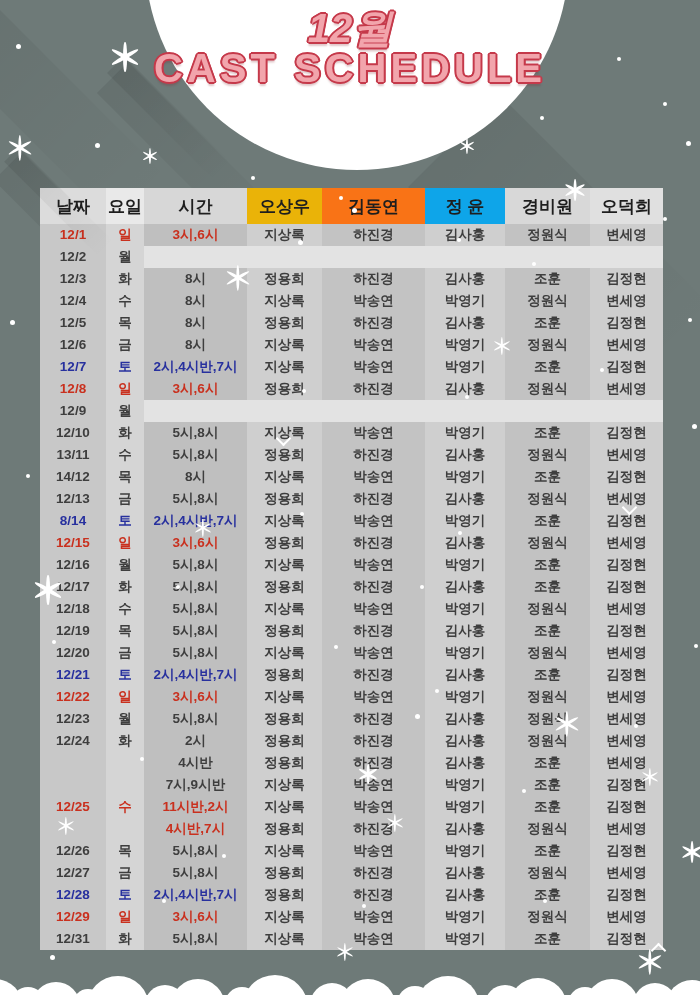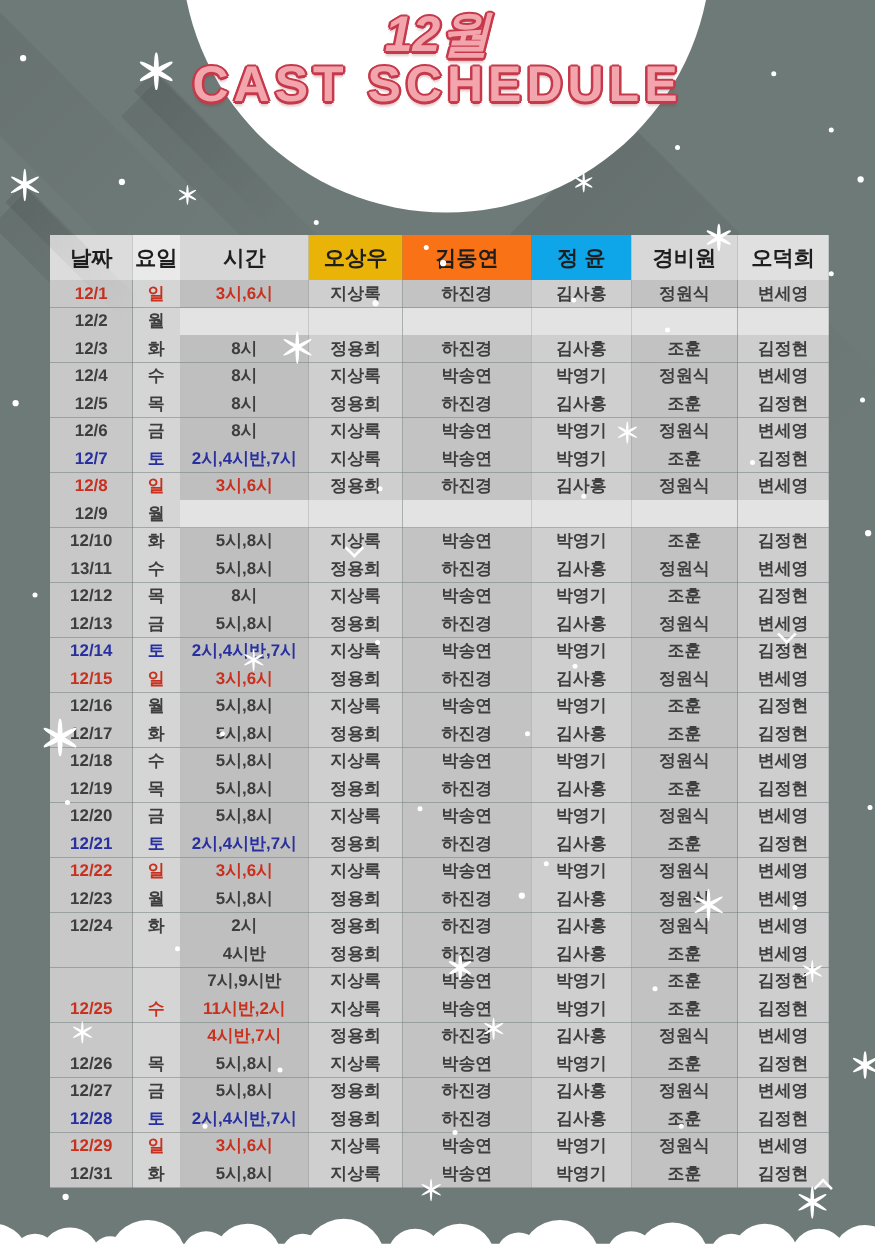--- a/index.html
+++ b/index.html
@@ -202,41 +202,41 @@
       <td class="c0">13/11</td>
       <td class="c1">수</td>
       <td class="c2">5시,8시</td>
       <td class="c3">정용희</td>
       <td class="c4">하진경</td>
       <td class="c5">김사홍</td>
       <td class="c6">정원식</td>
       <td class="c7">변세영</td>
     </tr>
         <tr>
-      <td class="c0">12/12</td>
+      <td class="c0">14/12</td>
       <td class="c1">목</td>
       <td class="c2">8시</td>
       <td class="c3">지상록</td>
       <td class="c4">박송연</td>
       <td class="c5">박영기</td>
       <td class="c6">조훈</td>
       <td class="c7">김정현</td>
     </tr>
         <tr>
       <td class="c0">12/13</td>
       <td class="c1">금</td>
       <td class="c2">5시,8시</td>
       <td class="c3">정용희</td>
       <td class="c4">하진경</td>
       <td class="c5">김사홍</td>
       <td class="c6">정원식</td>
       <td class="c7">변세영</td>
     </tr>
         <tr class="blue">
-      <td class="c0">12/14</td>
+      <td class="c0">8/14</td>
       <td class="c1">토</td>
       <td class="c2">2시,4시반,7시</td>
       <td class="c3">지상록</td>
       <td class="c4">박송연</td>
       <td class="c5">박영기</td>
       <td class="c6">조훈</td>
       <td class="c7">김정현</td>
     </tr>
         <tr class="red">
       <td class="c0">12/15</td>

